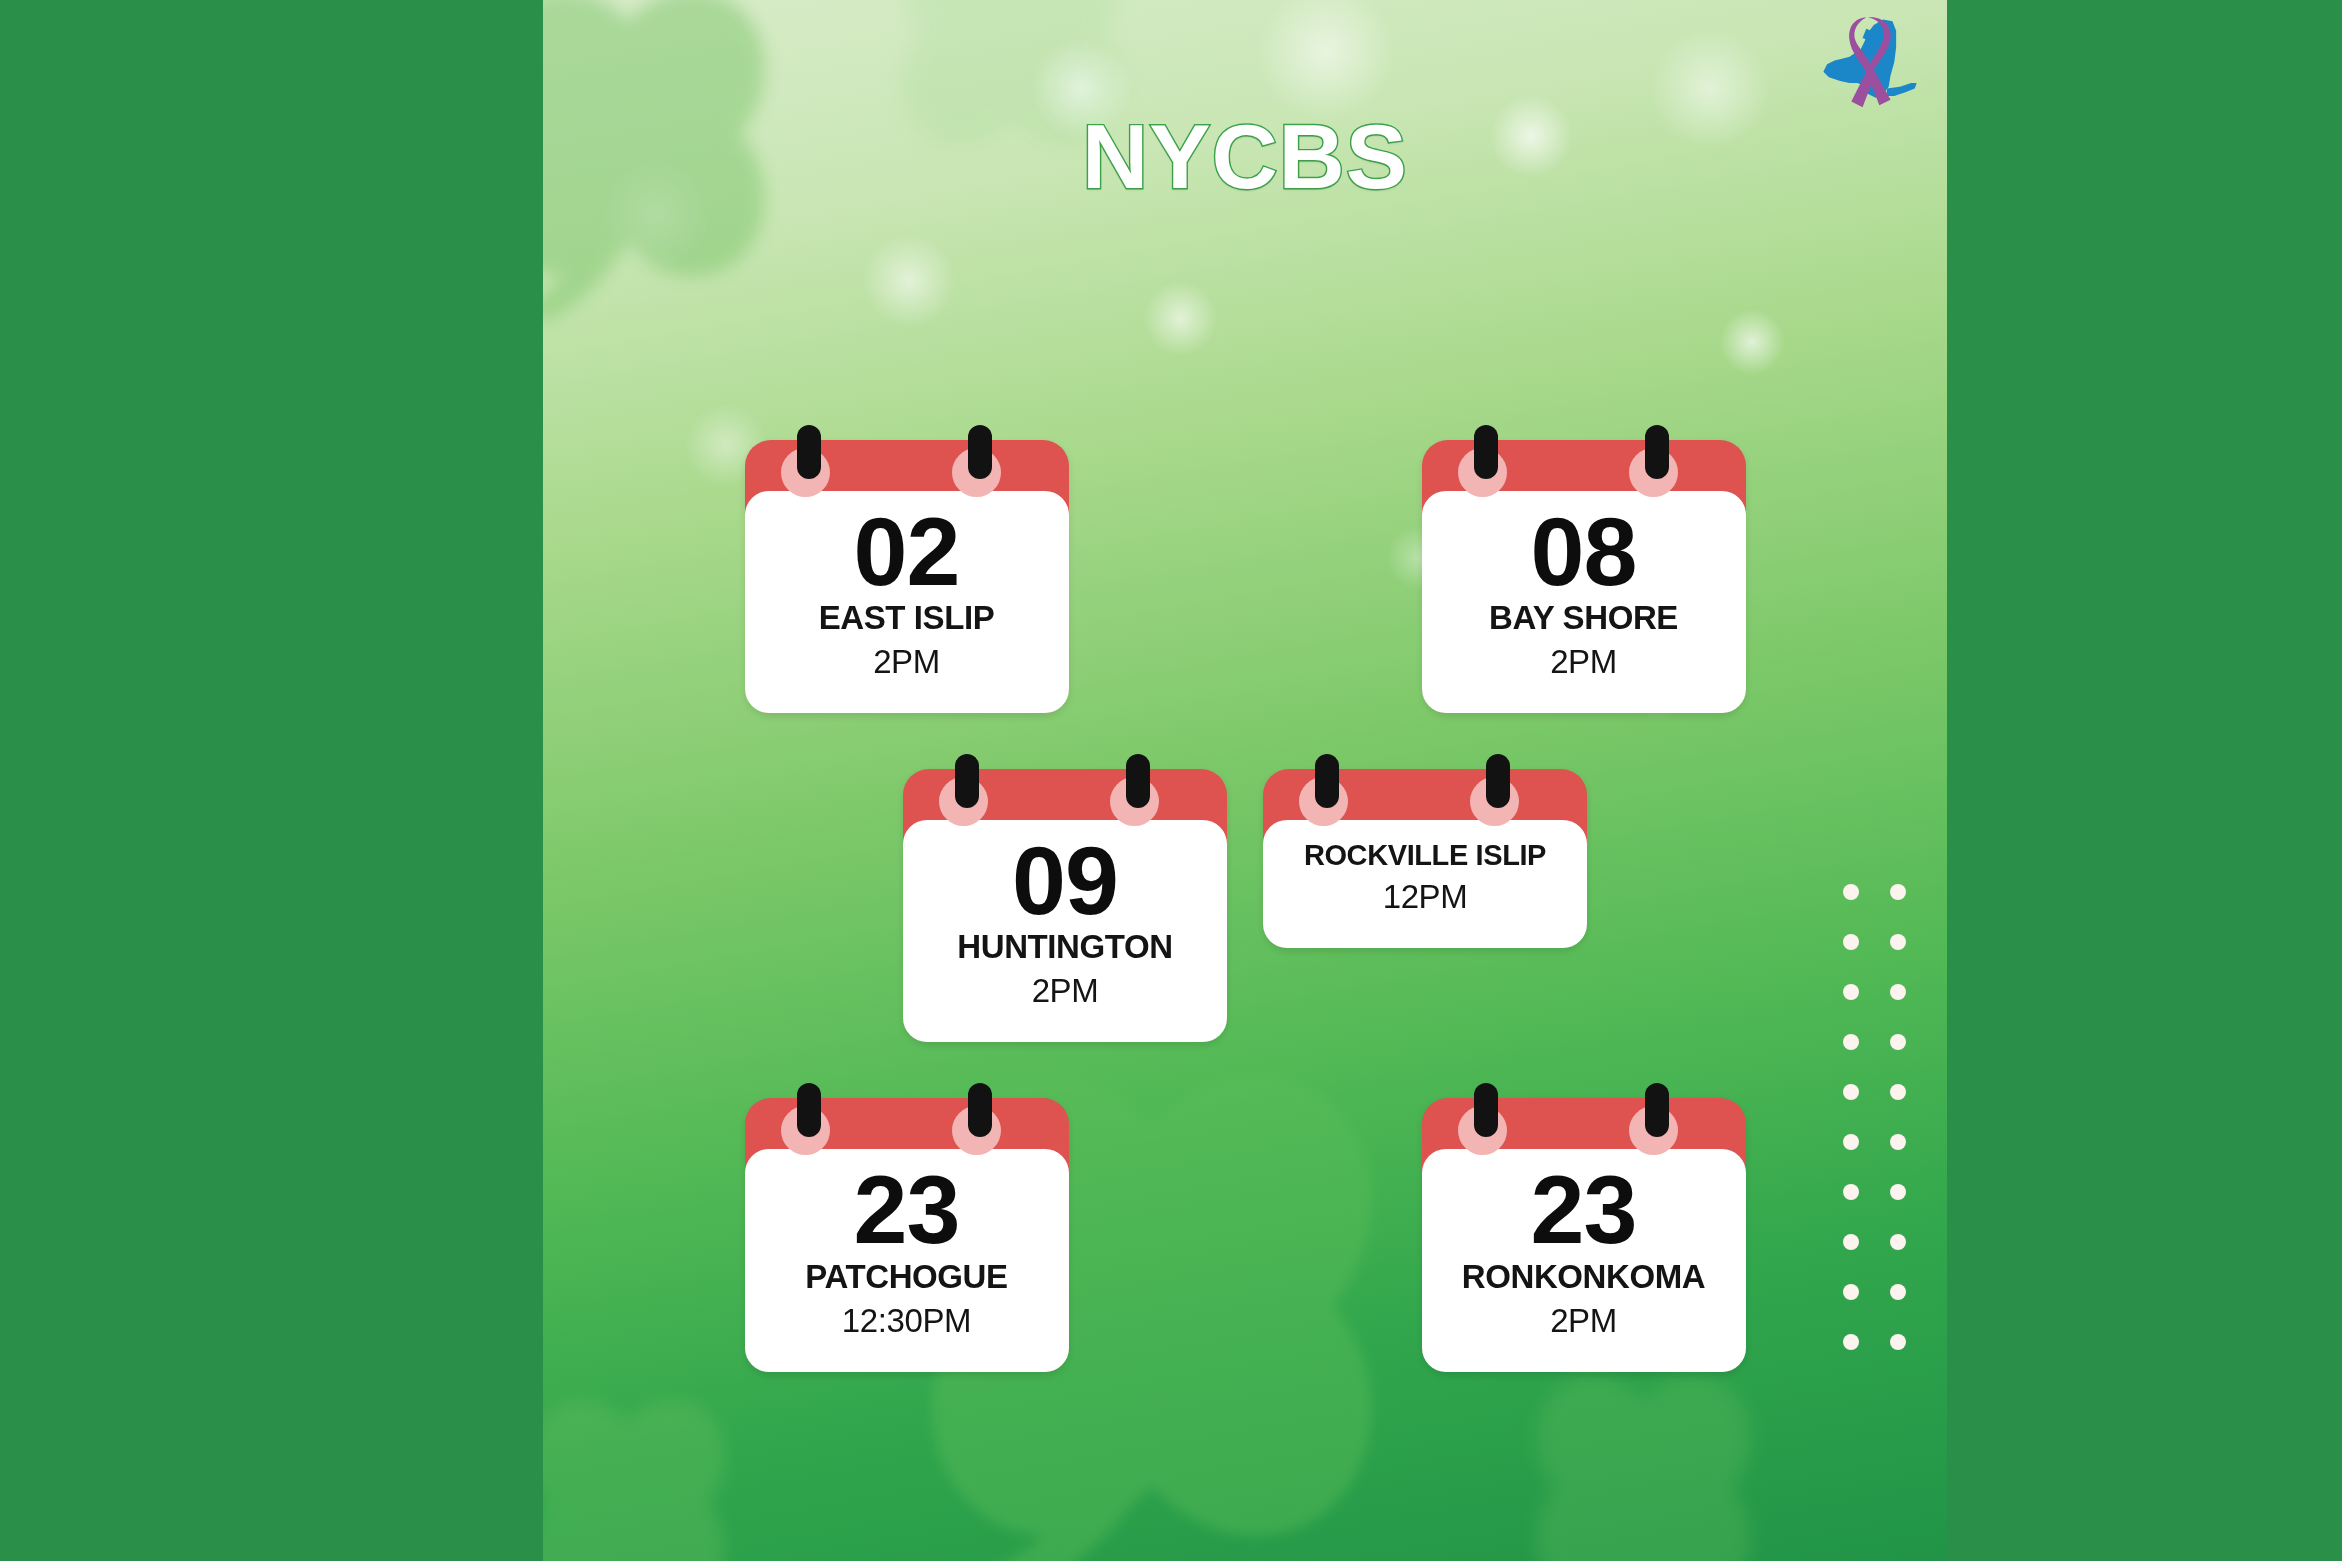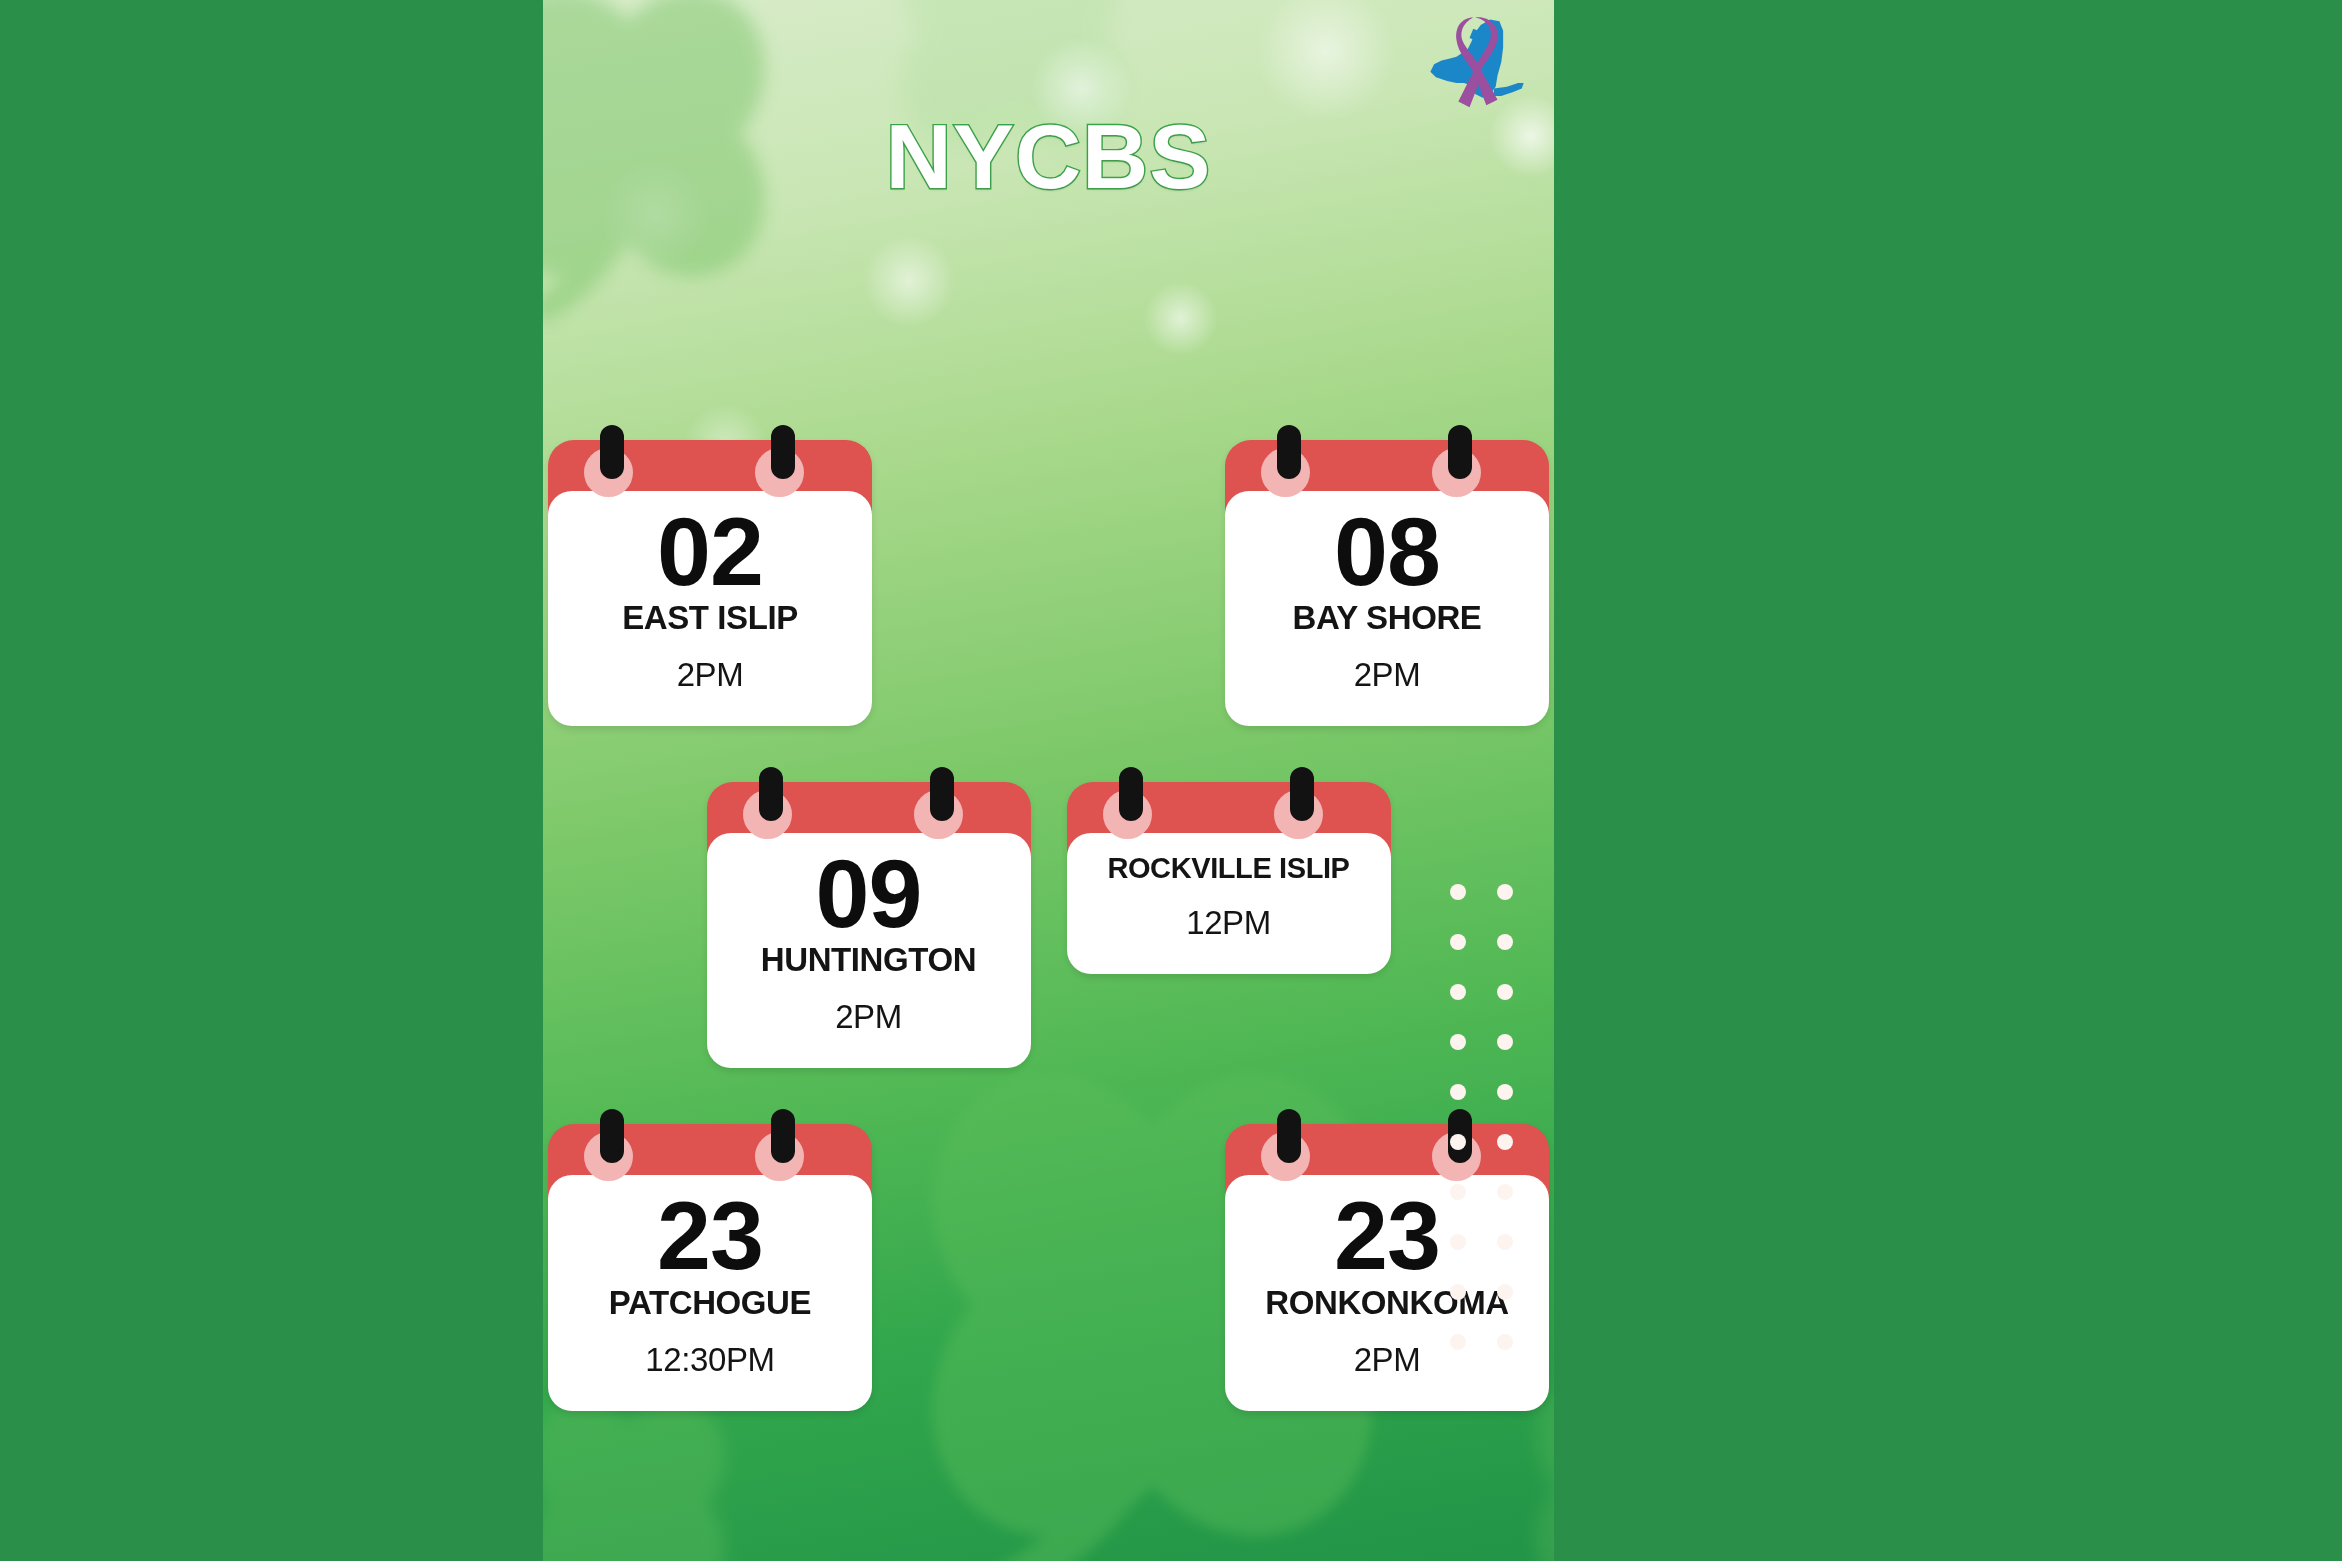--- a/index.html
+++ b/index.html
@@ -10,21 +10,21 @@
   }
   body { background: #2a8f48; position: relative; }
 
   
   .stage { position: absolute; inset: 0; background: #2a8f48; }
 
   
   .poster {
     position: absolute;
     left: 543px; top: 0;
-    width: 1011px; height: 1562px;
+    width: 1404px; height: 1562px;
     overflow: hidden;
     background:
       linear-gradient(170deg,
         #d8ecc9 0%,
         #c9e6b4 14%,
         #a9d98c 30%,
         #7ec96a 48%,
         #52b955 66%,
         #31a64c 82%,
         #219447 100%);
@@ -131,21 +131,21 @@
   }
   .cal-place {
     margin-top: 3px;
     font-size: 33px;
     font-weight: bold;
     color: #141414;
     letter-spacing: -0.4px;
     white-space: nowrap;
   }
   .cal-time {
-    margin-top: 19px;
+    margin-top: 6px;
     font-size: 33px;
     font-weight: normal;
     color: #141414;
     letter-spacing: -0.4px;
   }
   
   .cal-place.long { font-size: 29px; }
 
   
   .dots {

